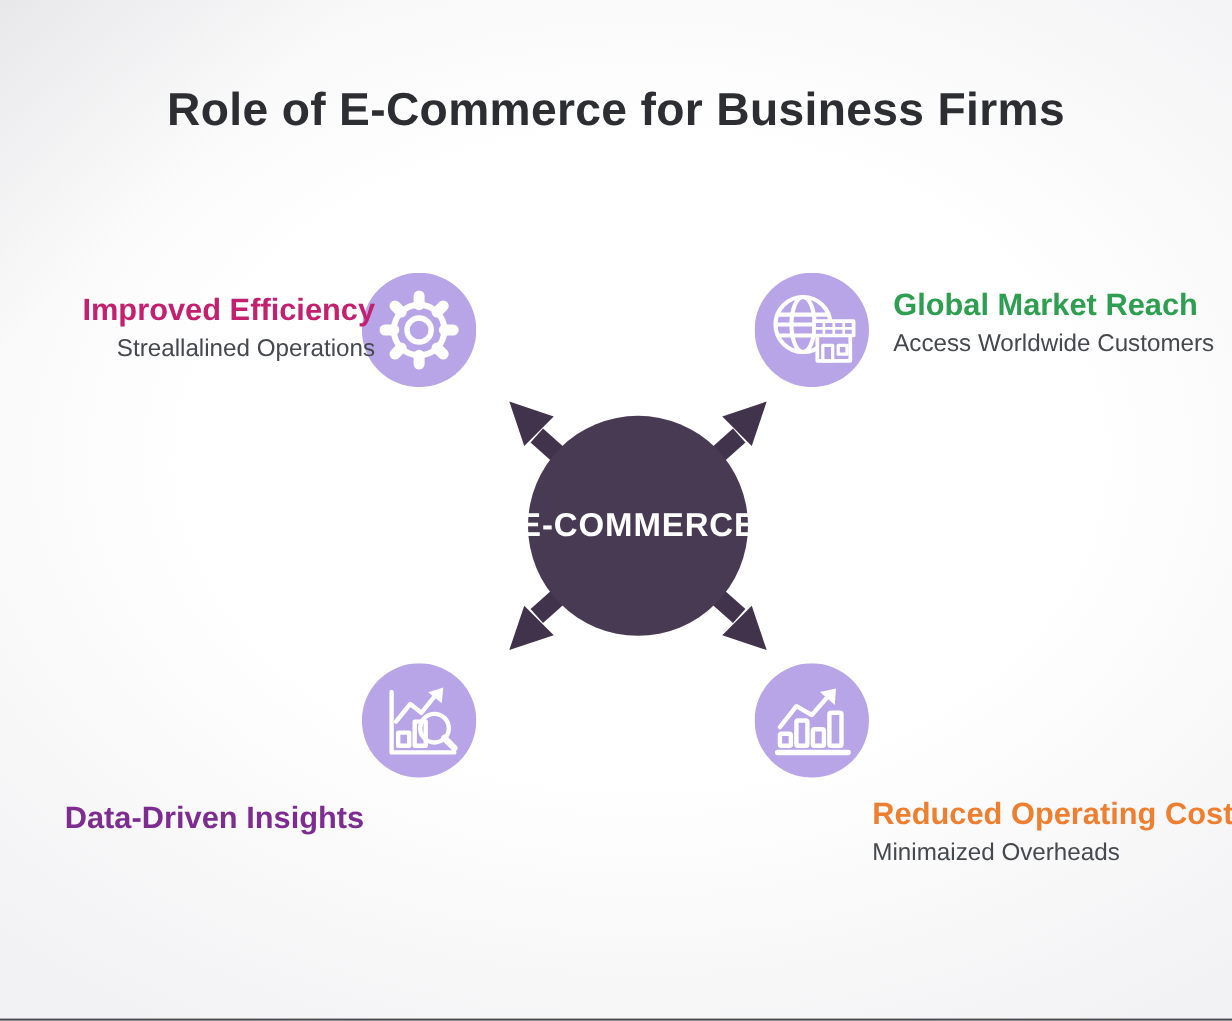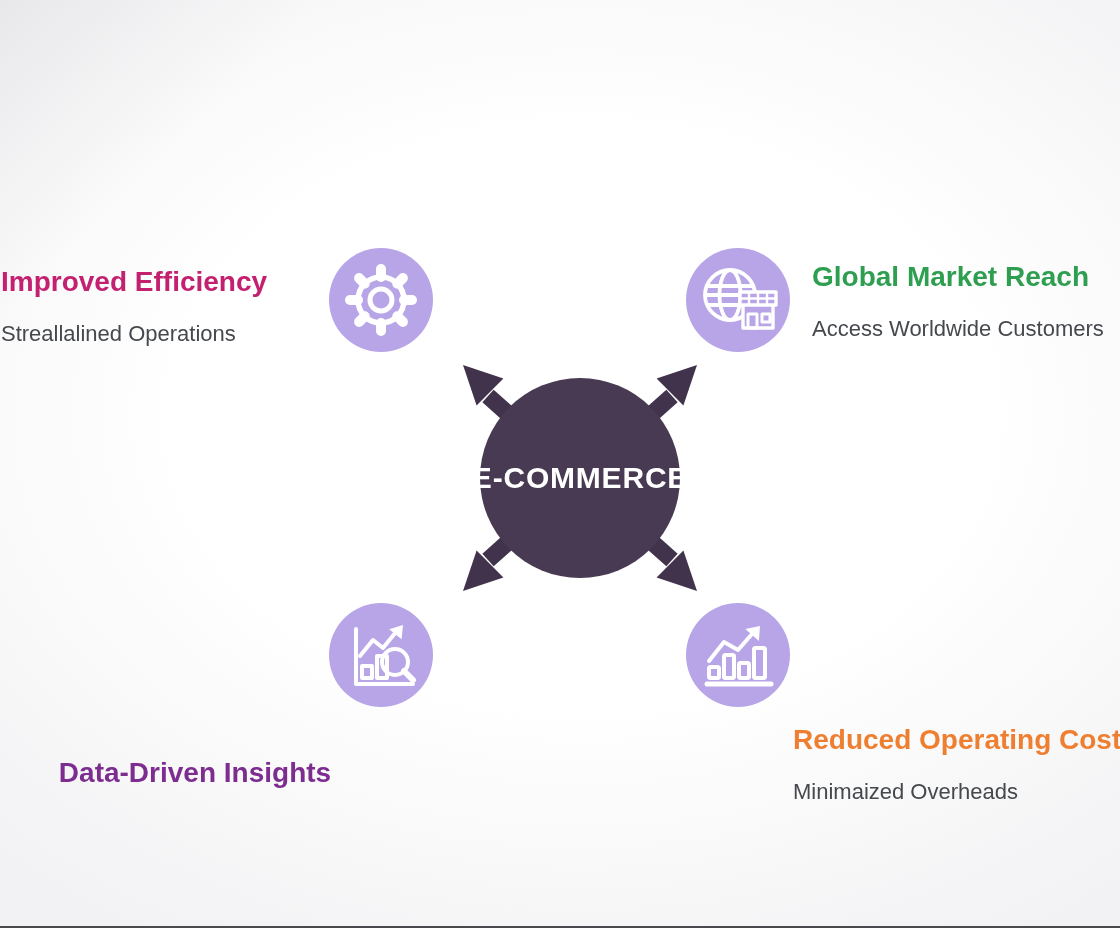--- a/index.html
+++ b/index.html
@@ -42,36 +42,37 @@
   
   .icon-circle { position: absolute; width: 104px; height: 104px; }
   .icon-tl { left: 329px; top: 248px; }
   .icon-tr { left: 686px; top: 248px; }
   .icon-bl { left: 329px; top: 603px; }
   .icon-br { left: 686px; top: 603px; }
 
   
   .text-block { position: absolute; }
   .item-title   { font-size: 28px; font-weight: 700; line-height: 32px; white-space: nowrap; }
-  .item-subtitle{ font-size: 22px; line-height: 26px; margin-top: 23px; white-space: nowrap; }
-  .tb-tl { left: 1px;   top: 266px; width: 340px; text-align: left; }
+  .item-subtitle{ font-size: 22px; line-height: 26px; margin-top: 6px; white-space: nowrap; }
+  .tb-tl { left: 1px;   top: 266px; width: 340px; text-align: right; }
   .tb-tr { left: 812px; top: 261px; width: 320px; text-align: left; }
-  .tb-bl { left: 25px;  top: 757px; width: 340px; text-align: center; }
+  .tb-bl { left: 25px;  top: 728px; width: 340px; text-align: center; }
   .tb-br { left: 793px; top: 724px; width: 330px; text-align: left; }
 
   .bottom-edge {
     position: absolute; left: 0; bottom: 0; width: 100%; height: 2px;
     background: #4a4a4e;
   }
 </style>
 </head>
 <body>
 
 <div class="stage">
 
+  <h1 class="page-title" style="color: rgb(44, 46, 50);">Role of E-Commerce for Business Firms</h1>
 
   <div class="hub">
     <svg viewBox="0 0 300 260">
       <g stroke-width="17" stroke-linecap="butt" stroke="#40334b">
         <line x1="58" y1="48" x2="242" y2="212"></line>
         <line x1="242" y1="48" x2="58" y2="212"></line>
       </g>
       <g stroke="none" fill="#40334b">
         <polygon points="33,17 73.4,30.6 46.6,57.4"></polygon>
         <polygon points="267,17 226.6,30.6 253.4,57.4"></polygon>

